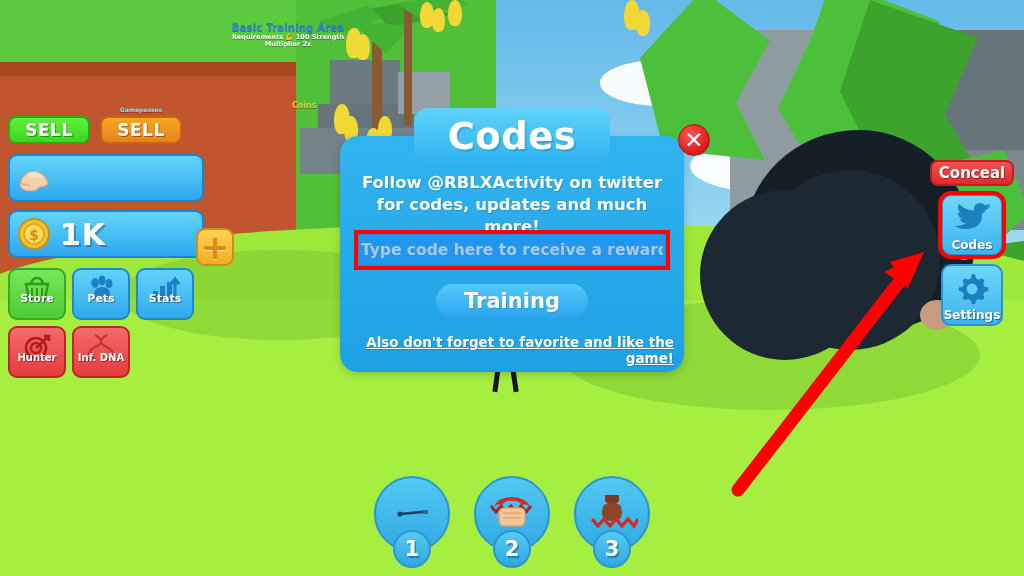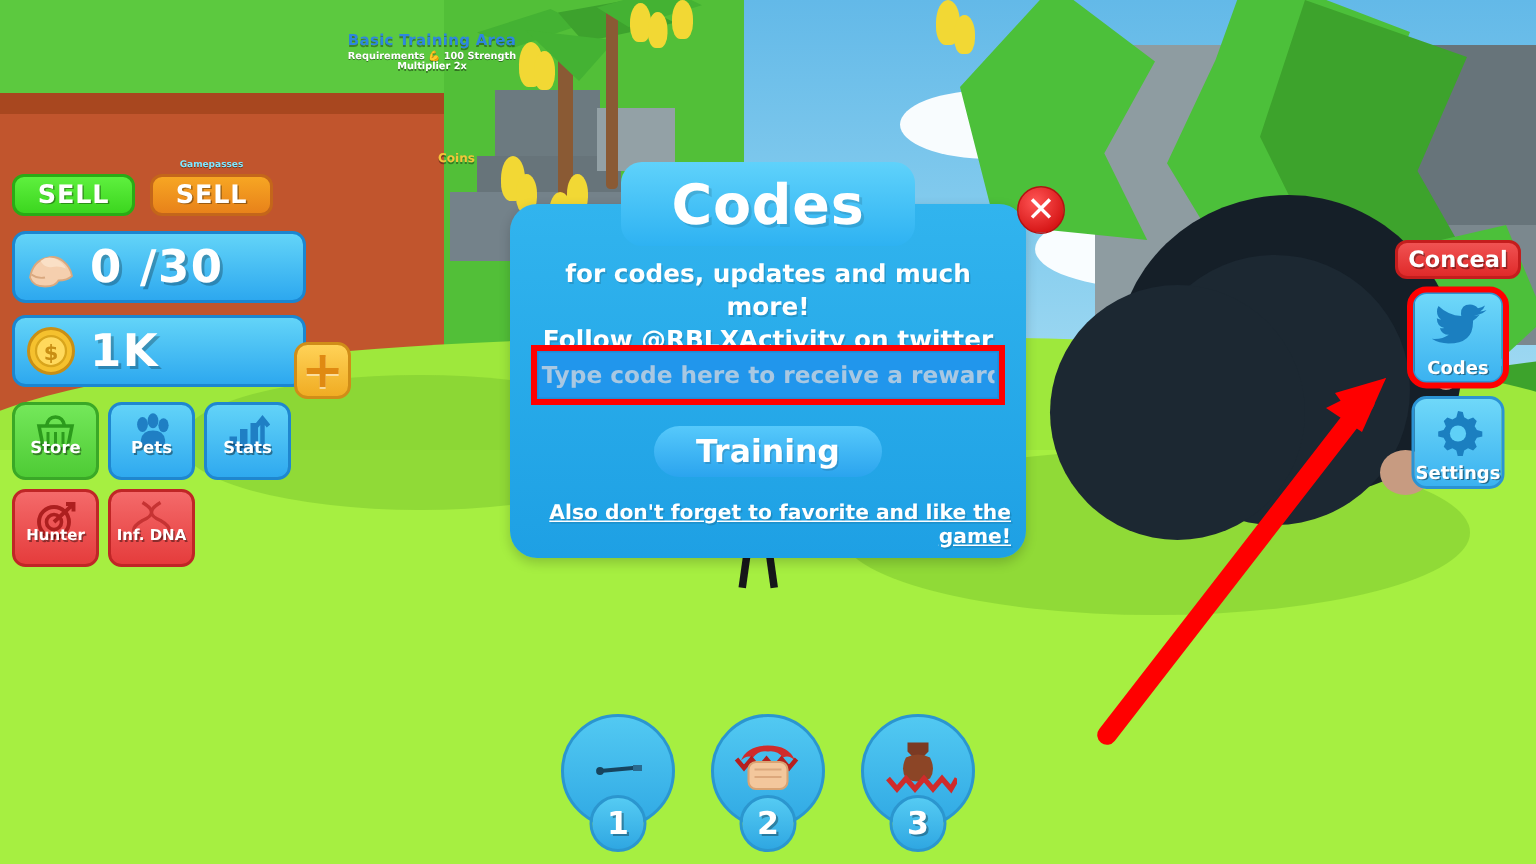--- a/index.html
+++ b/index.html
@@ -437,21 +437,20 @@
     </div>
 
     <div class="stat-bar strength">
       <div class="stat-icon">
         <svg width="34" height="30" viewBox="0 0 34 30">
           <path d="M3 22 q2-11 11-13 q6-2 11 2 q5 4 6 10 q-3 3-9 3 q-2 4-9 4 q-8 0-10-6z" fill="#f5cfae" stroke="#d9a87f" stroke-width="1.2"></path>
           <path d="M10 11 q5-4 11-1 q4 2 6 6 q-5-2-9-1 q-5 1-8-4z" fill="#fae0c6"></path>
           <path d="M4 20 q4 3 9 2" stroke="#d9a87f" stroke-width="1.2" fill="none"></path>
         </svg>
       </div>
-      <div class="stat-val">0 /30</div>
     </div>
 
     <div class="stat-bar coins">
       <div class="stat-icon">
         <svg width="34" height="34" viewBox="0 0 34 34">
           <circle cx="17" cy="17" r="15" fill="#f5c12e" stroke="#c98f14" stroke-width="2"></circle>
           <circle cx="17" cy="17" r="10" fill="#ffd95c" stroke="#d9a51c" stroke-width="1.5"></circle>
           <text x="17" y="23" font-size="14" font-weight="bold" fill="#c98f14" text-anchor="middle" font-family="DejaVu Sans, sans-serif">$</text>
         </svg>
       </div>
@@ -585,22 +584,22 @@
   </div>
 
   <div class="dialog">
     <div class="dialog-title">Codes</div>
 
     <div class="dialog-close">
       <span class="x">✕</span>
     </div>
 
     <div class="dlg-sub">
+      <div>Follow @RBLXActivity on twitter</div>
       <div>for codes, updates and much more!</div>
-      <div>Follow @RBLXActivity on twitter</div>
     </div>
 
     <div class="code-input-wrap">
       <input class="code-input" type="text" placeholder="Type code here to receive a reward!" style="">
     </div>
 
     <div class="confirm-btn">Training</div>
 
     <div class="dlg-foot">Also don't forget to favorite and like the game!</div>
   </div>

